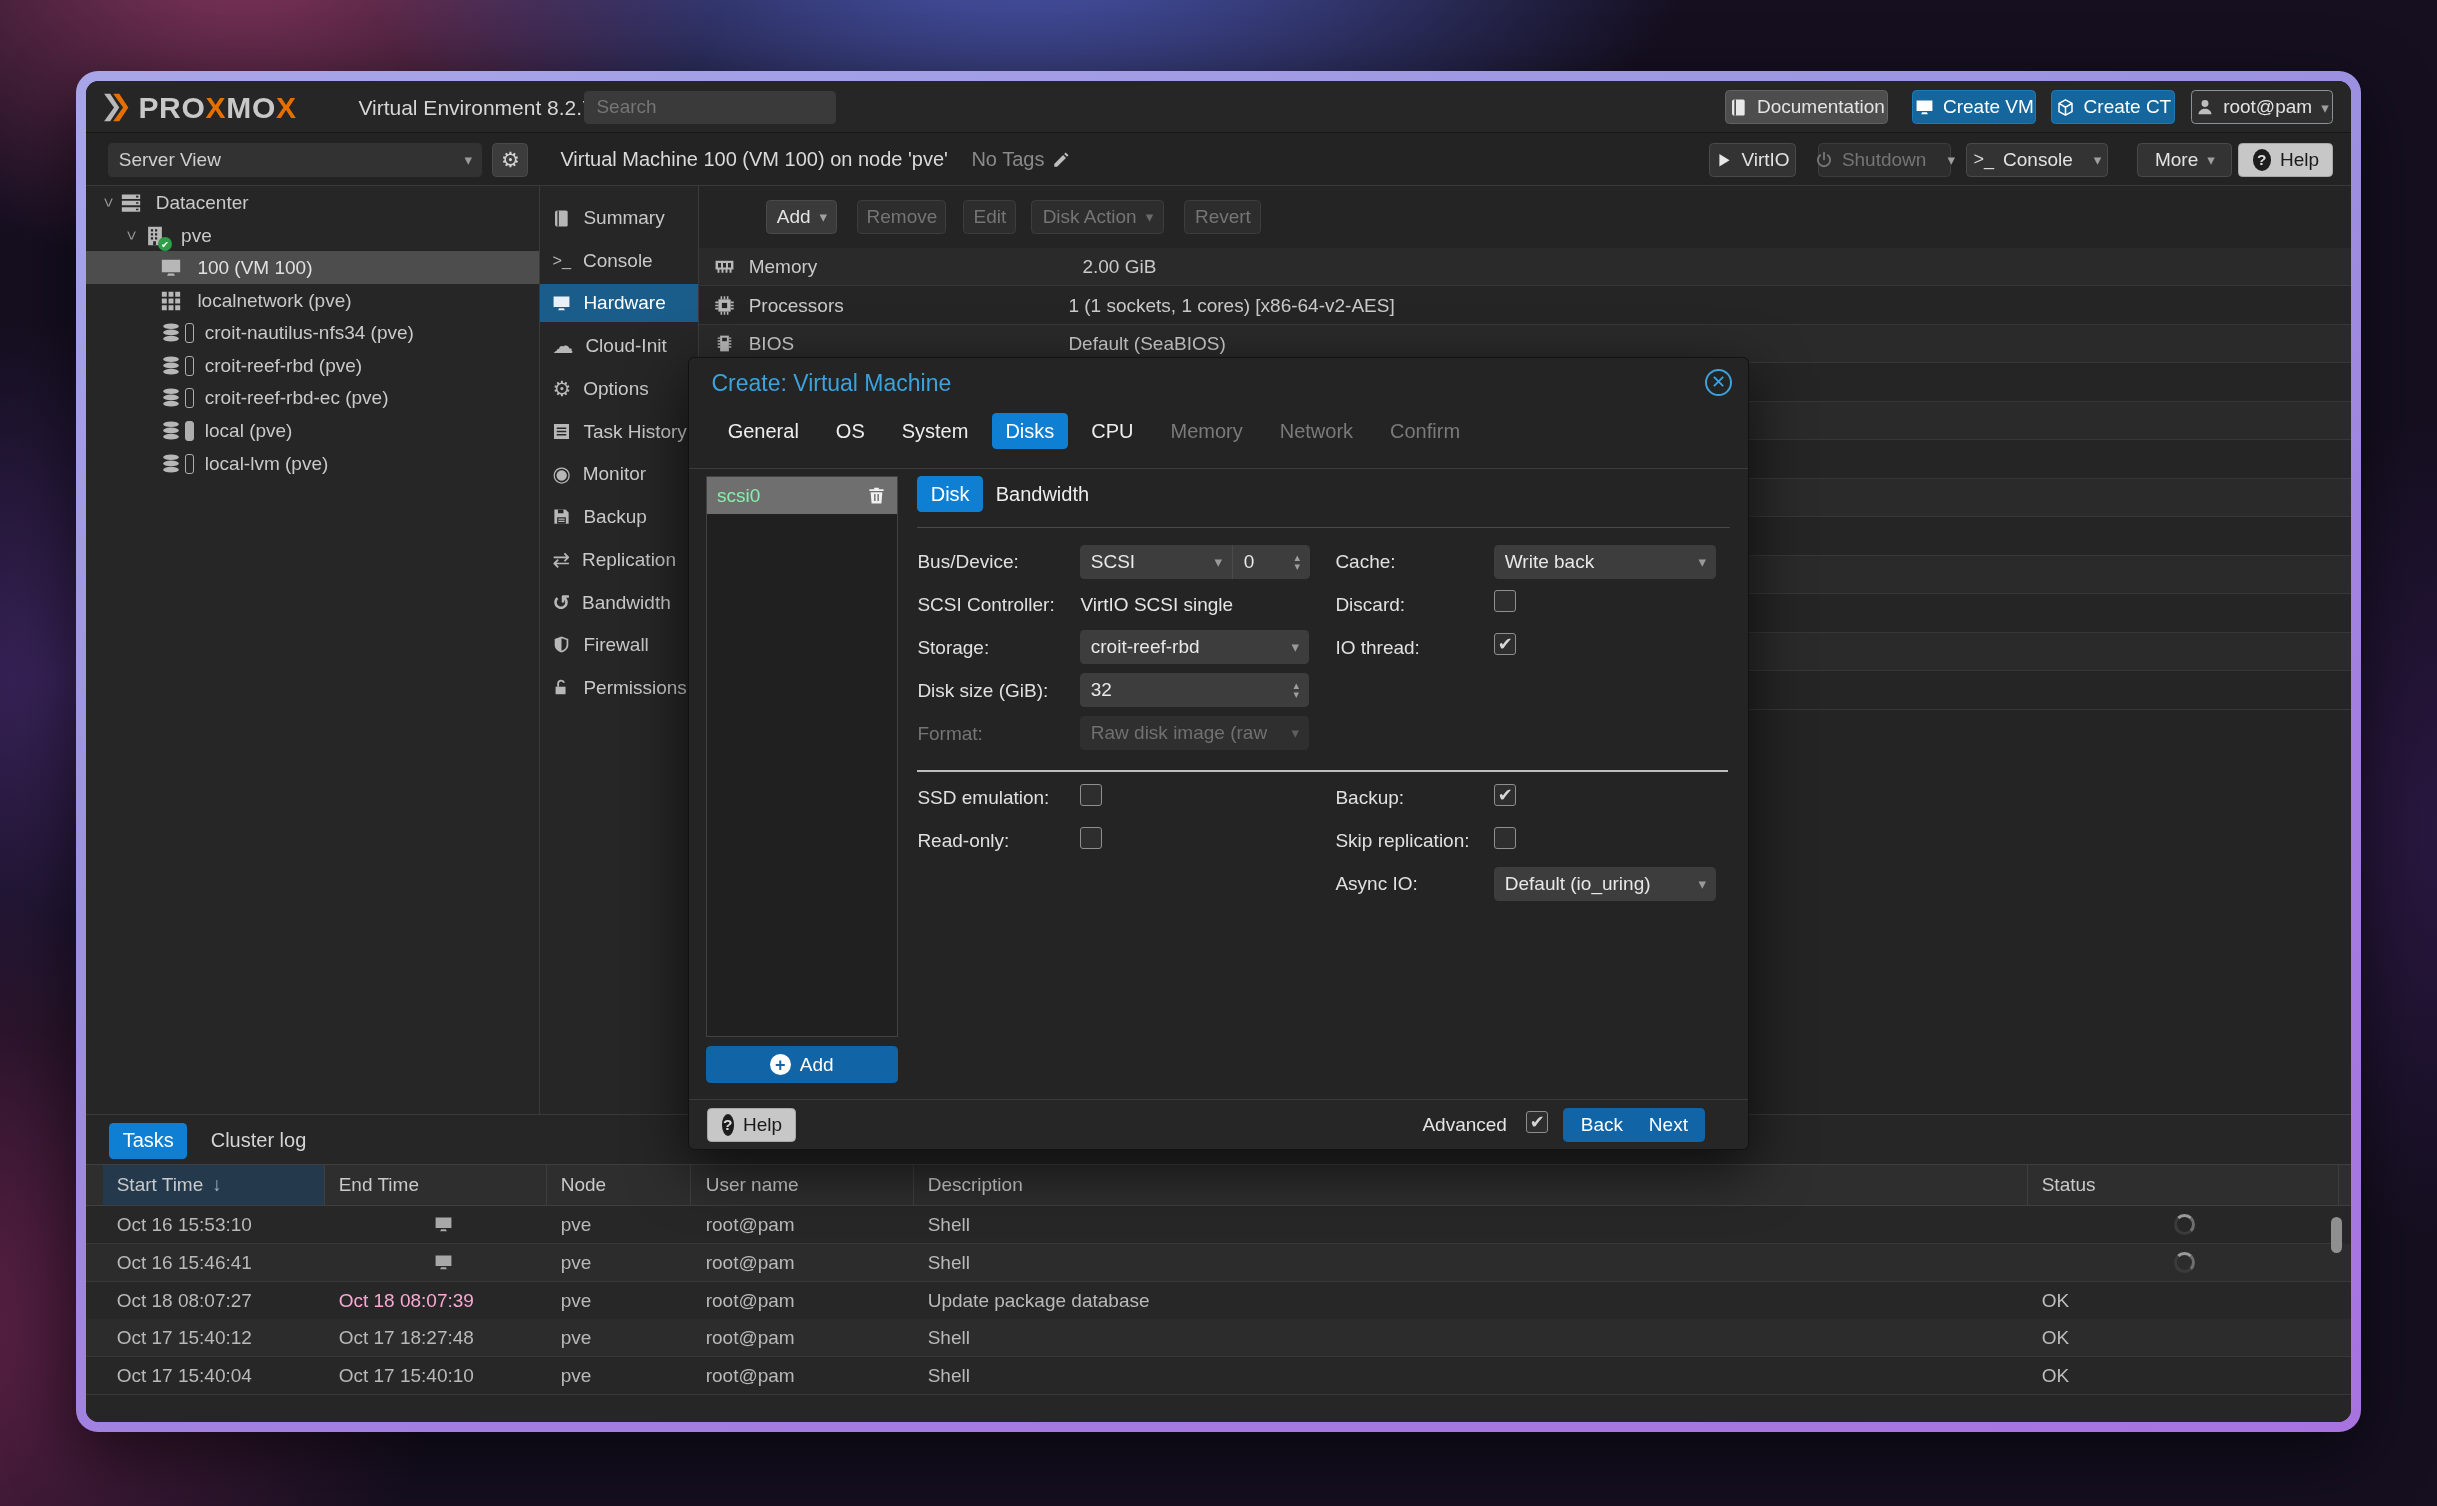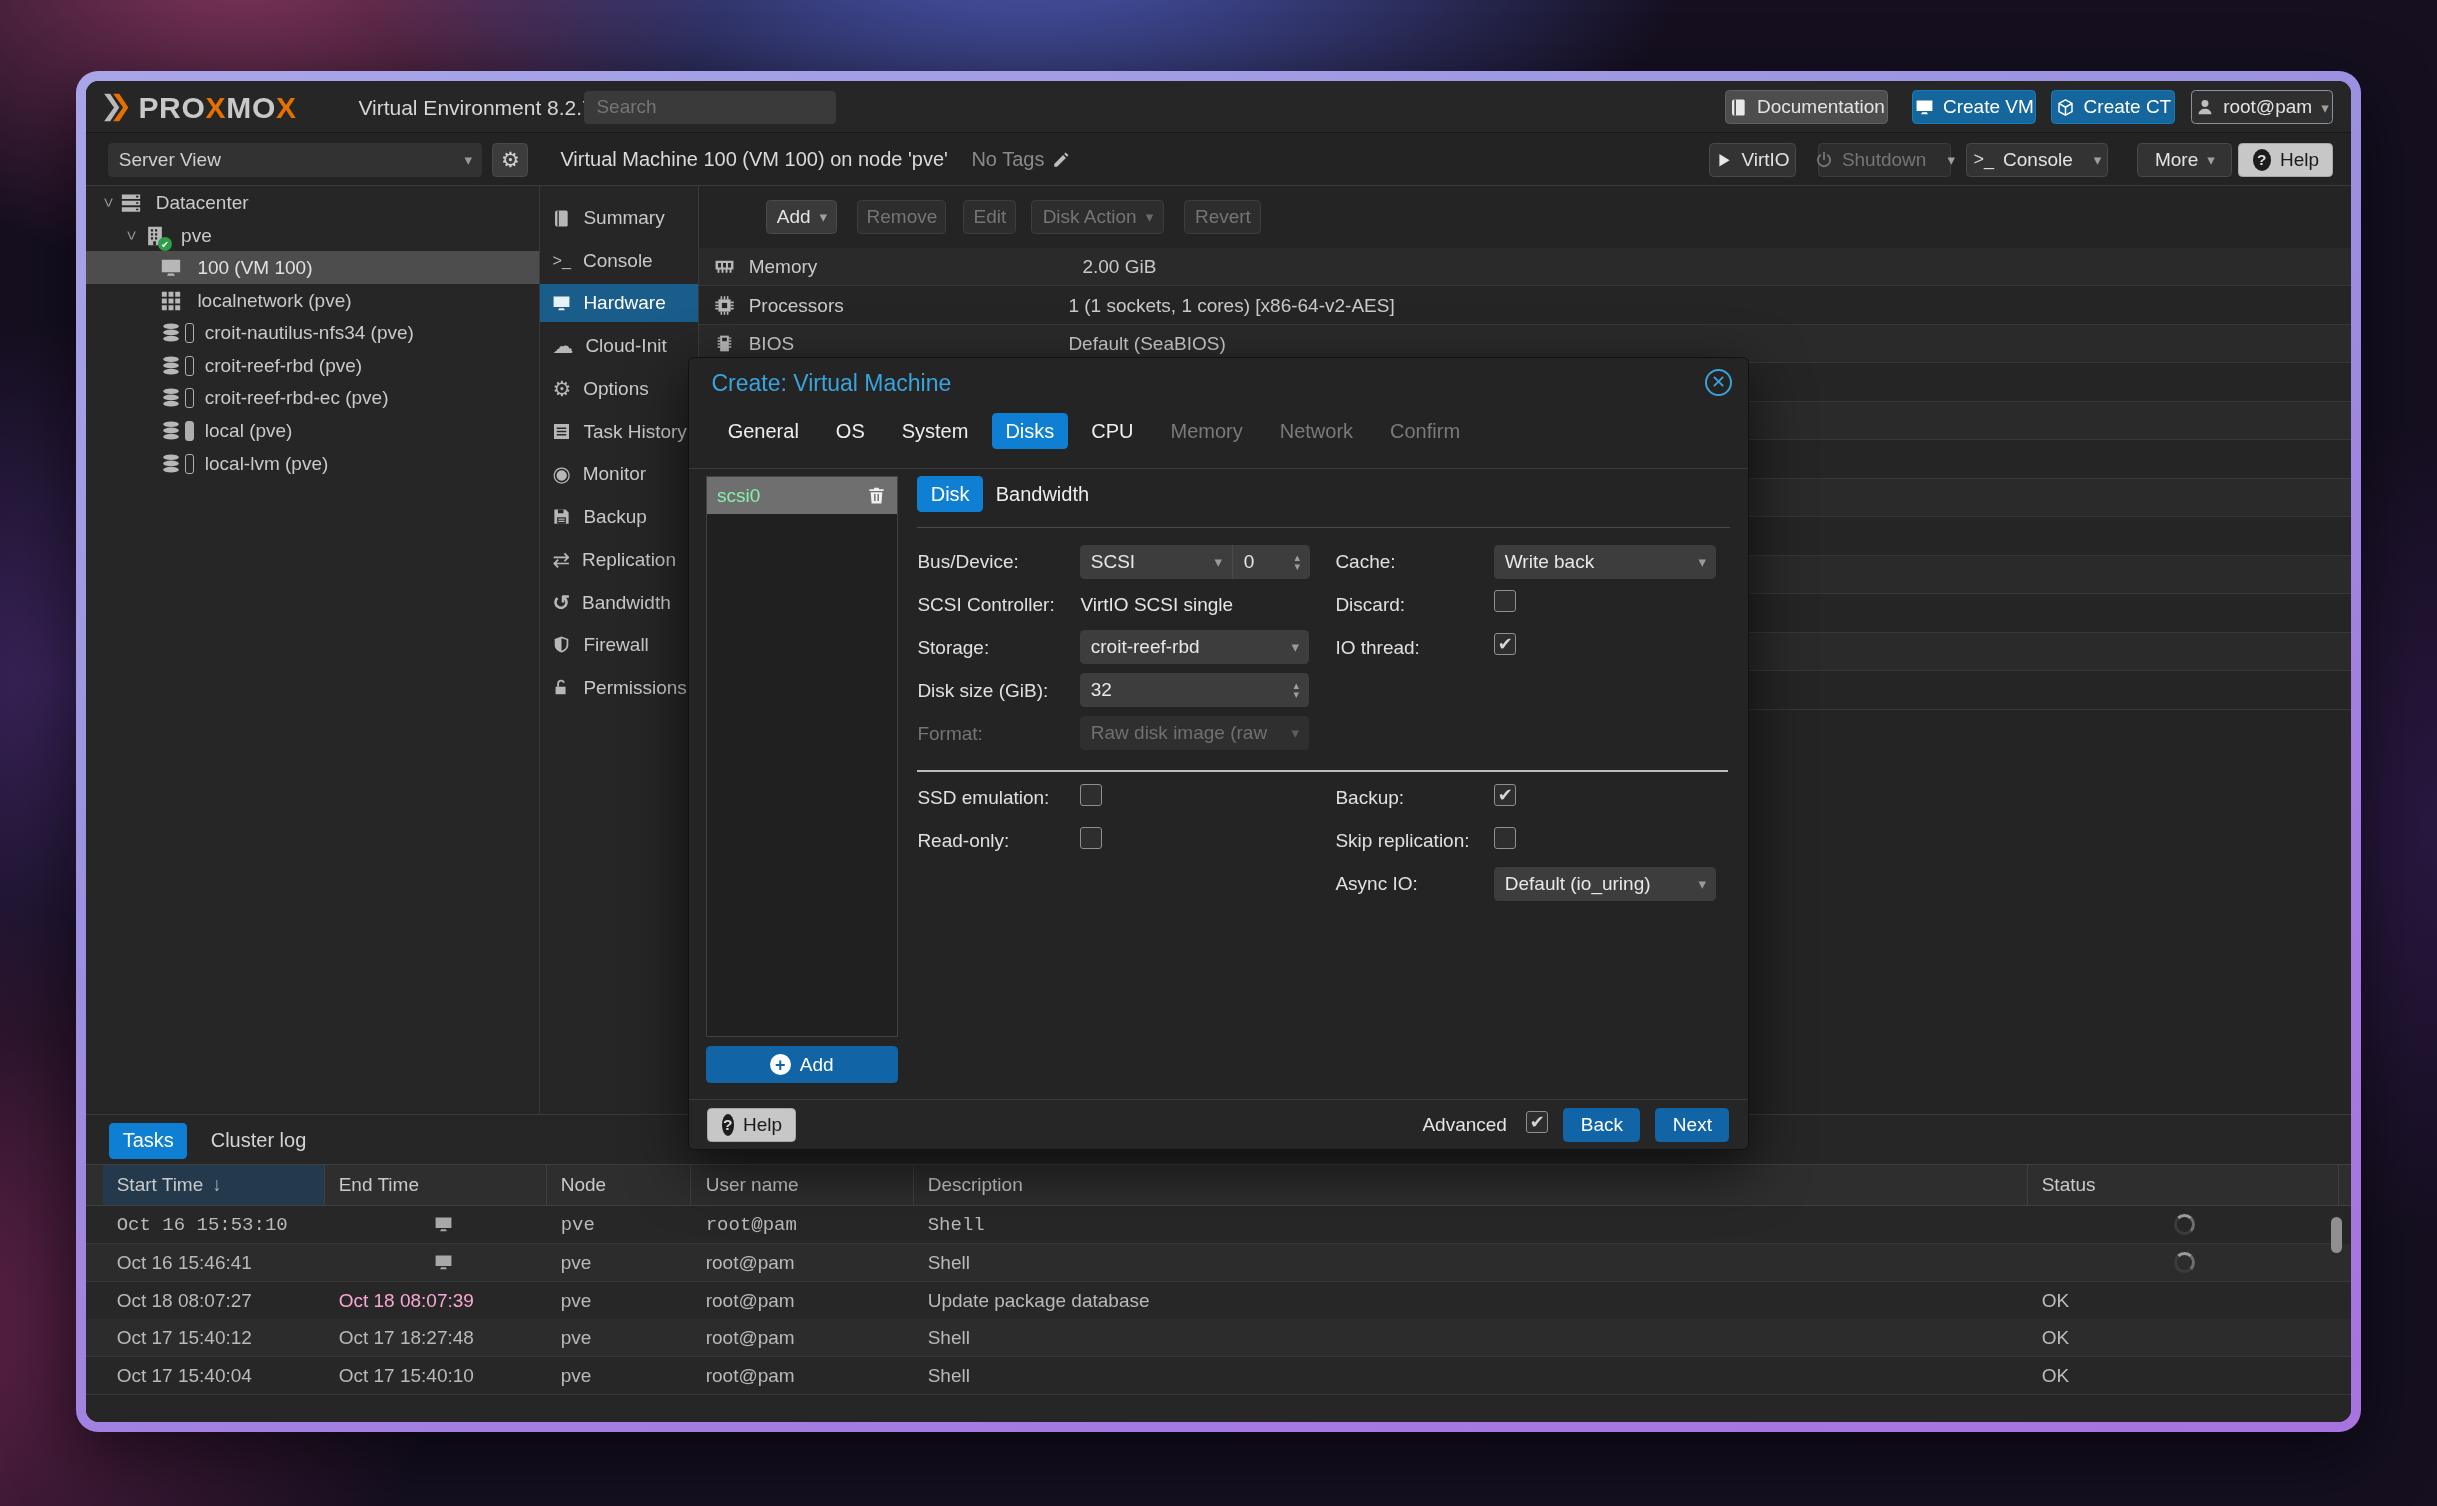--- a/index.html
+++ b/index.html
@@ -430,21 +430,21 @@
               <span class="txt">User name</span>
             </div>
        <div class="cell" style="left:828px;width:1114px;border-right:0.7px solid #3f3f3f;">
               <span class="txt">Description</span>
             </div>
        <div class="cell" style="left:1942px;width:311px;border-right:0.7px solid #3f3f3f;">
               <span class="txt">Status</span>
             </div>
      </div>
 
-     <div class="abs" style="left:0;top:91px;right:8px;height:38px;background:#272727;border-bottom:0.7px solid #383838;box-sizing:border-box;font-family:Liberation Mono, monospace;">
+     <div class="abs" style="left:0;top:91px;right:8px;height:38px;background:#272727;border-bottom:0.7px solid #383838;box-sizing:border-box;">
        <div class="cell" style="left:17px;width:222px;">
               <span class="txt" style="color:#b9b9b9;">Oct 16 15:53:10</span>
             </div>
        <div class="cell" style="left:239px;width:222px;justify-content:center;">
               <svg class="ic" style="width:19px;height:19px;color:#a8a8a8;" viewBox="0 0 26 26" width="19" height="19">
                 <use href="#s-monitor"></use>
               </svg>
             </div>
        <div class="cell" style="left:461px;width:144px;">
               <span class="txt" style="color:#b9b9b9;">pve</span>
@@ -669,21 +669,21 @@
      <div class="abs" style="left:0;right:0;bottom:0;height:49px;border-top:0.7px solid #3c3c3c;background:#262626;border-radius:0 0 6px 6px;">
        <div class="btn light abs" style="left:18px;top:7.4px;width:89px;">
          <span class="qmark">?</span>
               <span>Help</span>
             </div>
        <div class="abs txt" style="left:733px;top:13.3px;color:#e4e4e4;">Advanced</div>
        <div class="cb abs on" style="left:837px;top:10.4px;"></div>
        <div class="btn primary abs" style="left:874px;top:7.4px;width:77px;">
               <span>Back</span>
             </div>
-       <div class="btn primary abs" style="left:966px;top:7.4px;width:74px;">
+       <div class="btn primary abs" style="left:942px;top:7.4px;width:74px;">
               <span>Next</span>
             </div>
      </div>
    </div>
 
   </div>
  </div>
 </div>
 
 

